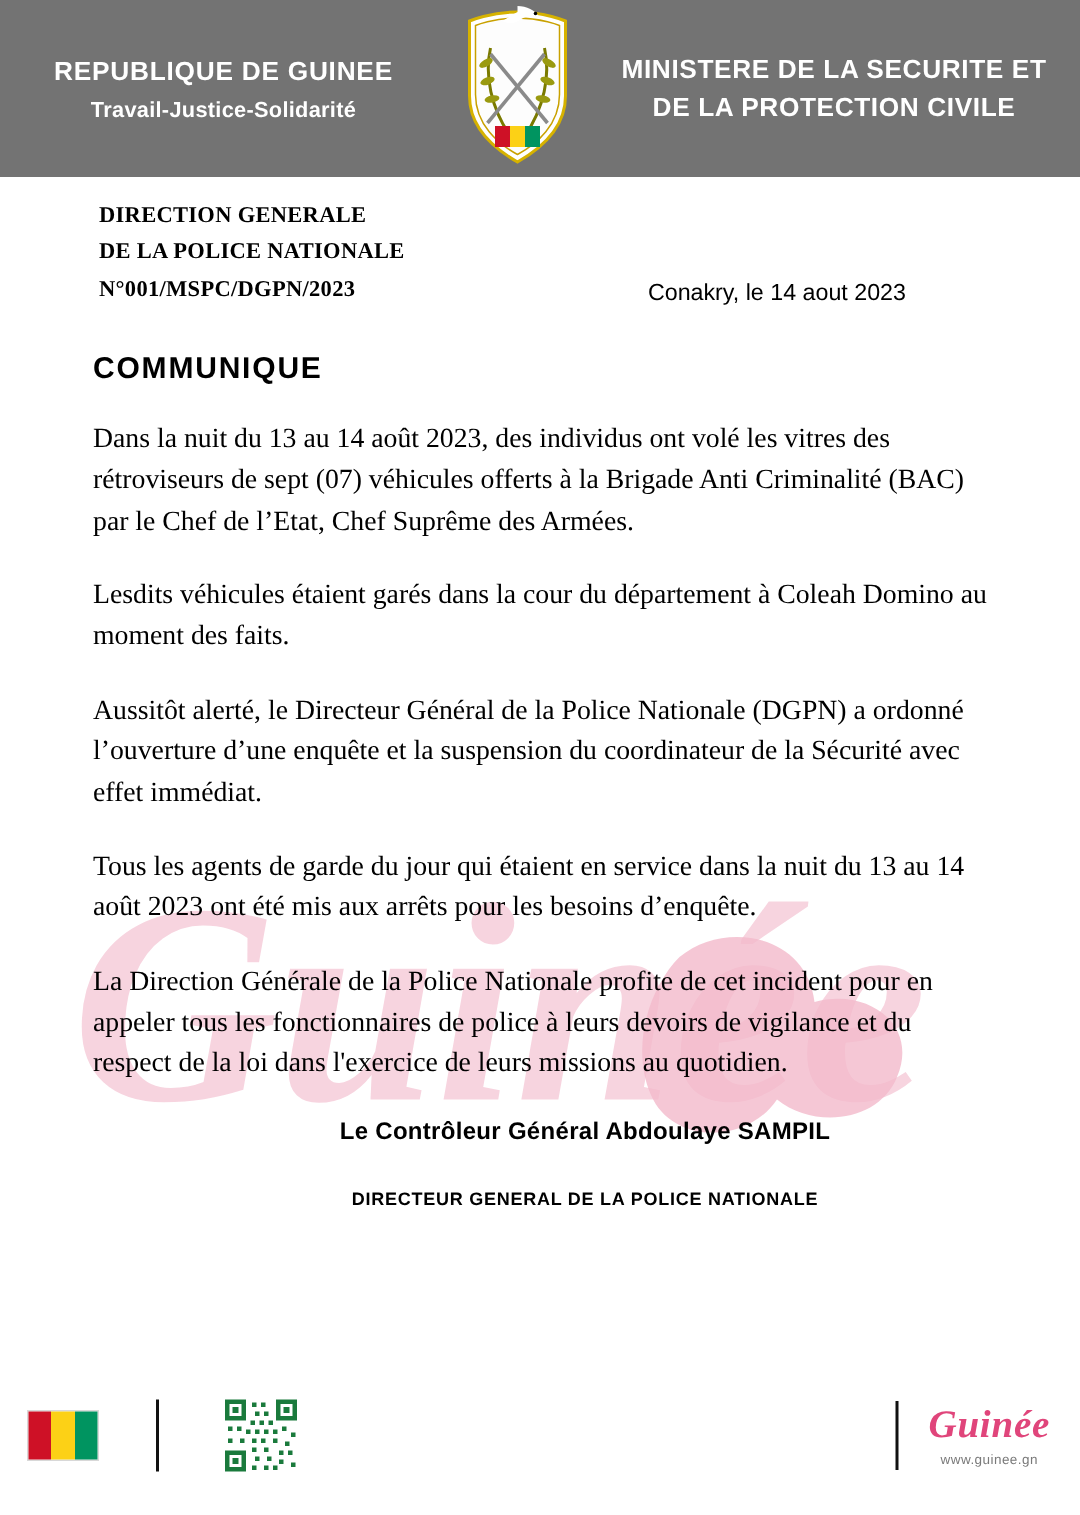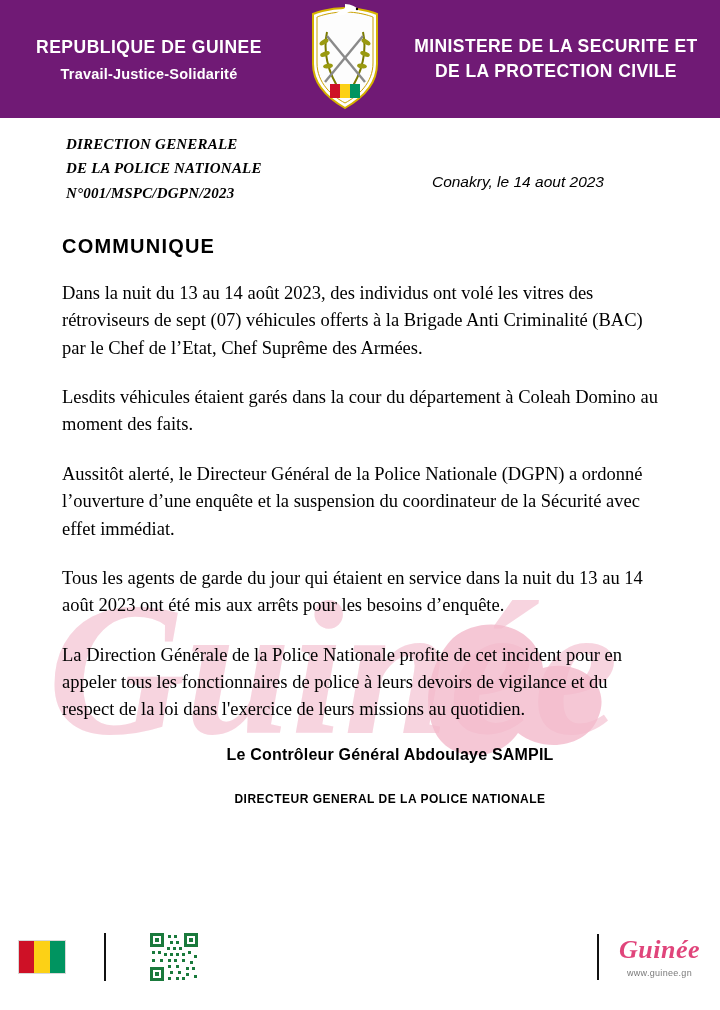--- a/index.html
+++ b/index.html
@@ -13,21 +13,21 @@
     font-family: "Liberation Serif", serif;
     position: relative;
     overflow: hidden;
   }
 
   
   .header-band {
     position: relative;
     width: 720px;
     height: 118px;
-    background: #701a75;
+    background: #737373;
     color: #ffffff;
     display: flex;
     align-items: center;
     justify-content: space-between;
     box-sizing: border-box;
     padding: 0 14px;
   }
   .header-left {
     width: 270px;
     text-align: center;
@@ -82,22 +82,21 @@
 
   .content {
     position: relative;
     z-index: 2;
     padding: 14px 62px 0 62px;
   }
 
   .top-row {
     display: flex;
     justify-content: space-between;
-    align-items: center;
-    font-style: italic;
+    align-items: flex-end;
   }
   .origin {
     font-family: "Liberation Serif", serif;
     font-weight: bold;
     font-size: 15px;
     line-height: 1.62;
     letter-spacing: 0.2px;
     color: #000;
     margin-left: 4px;
   }

